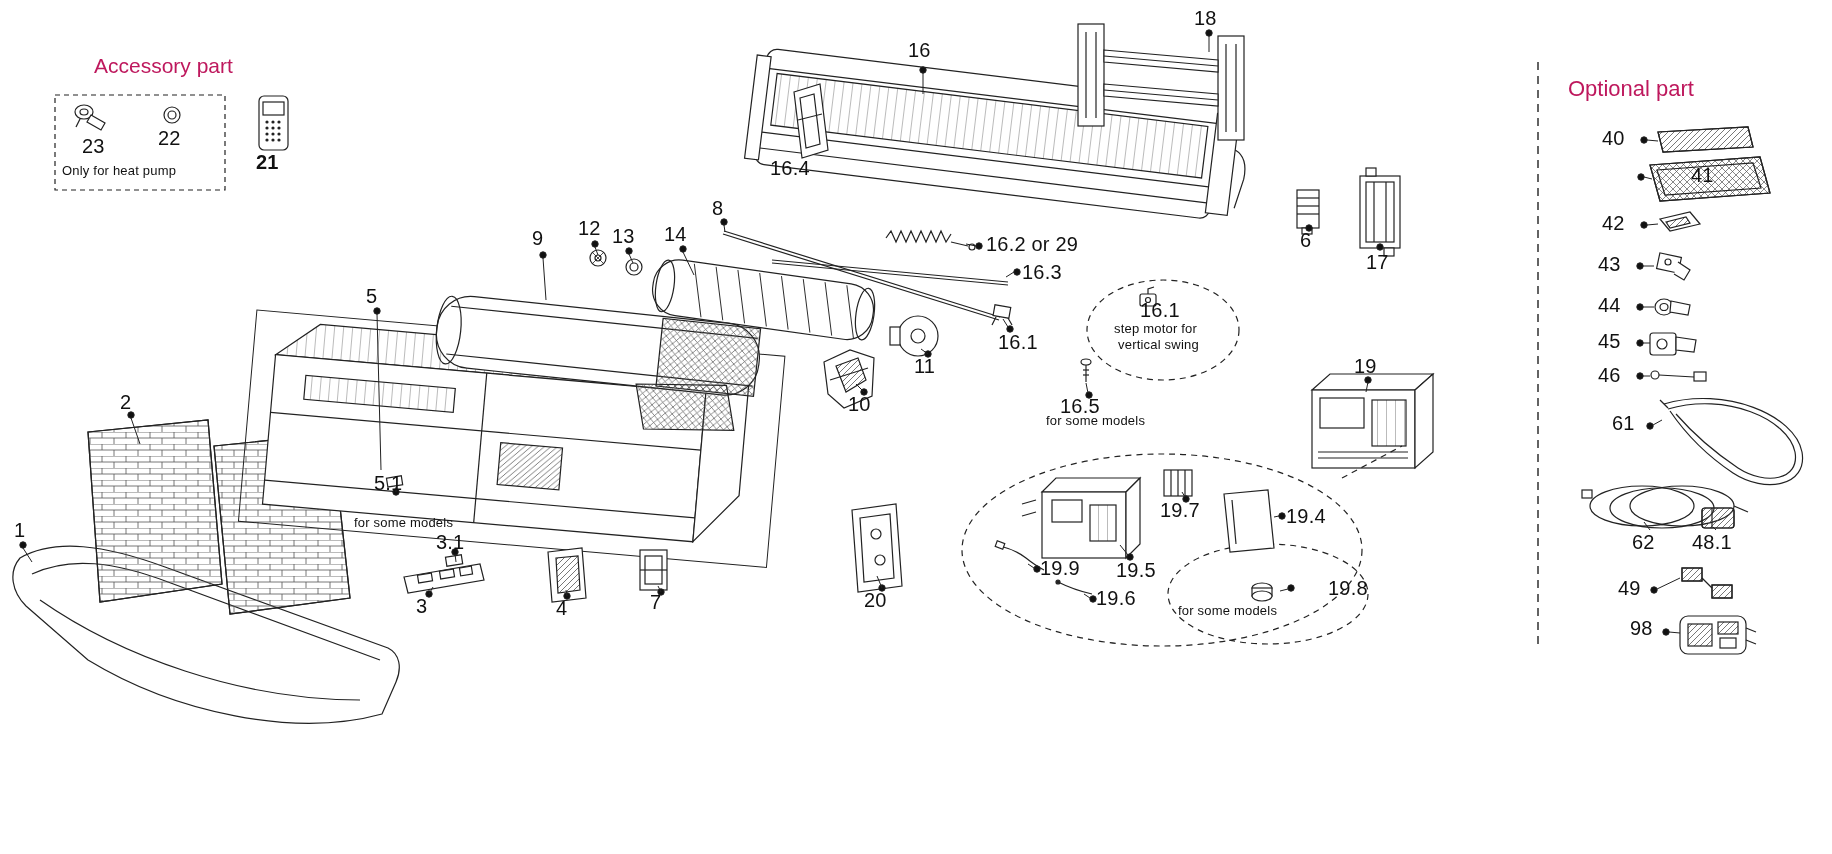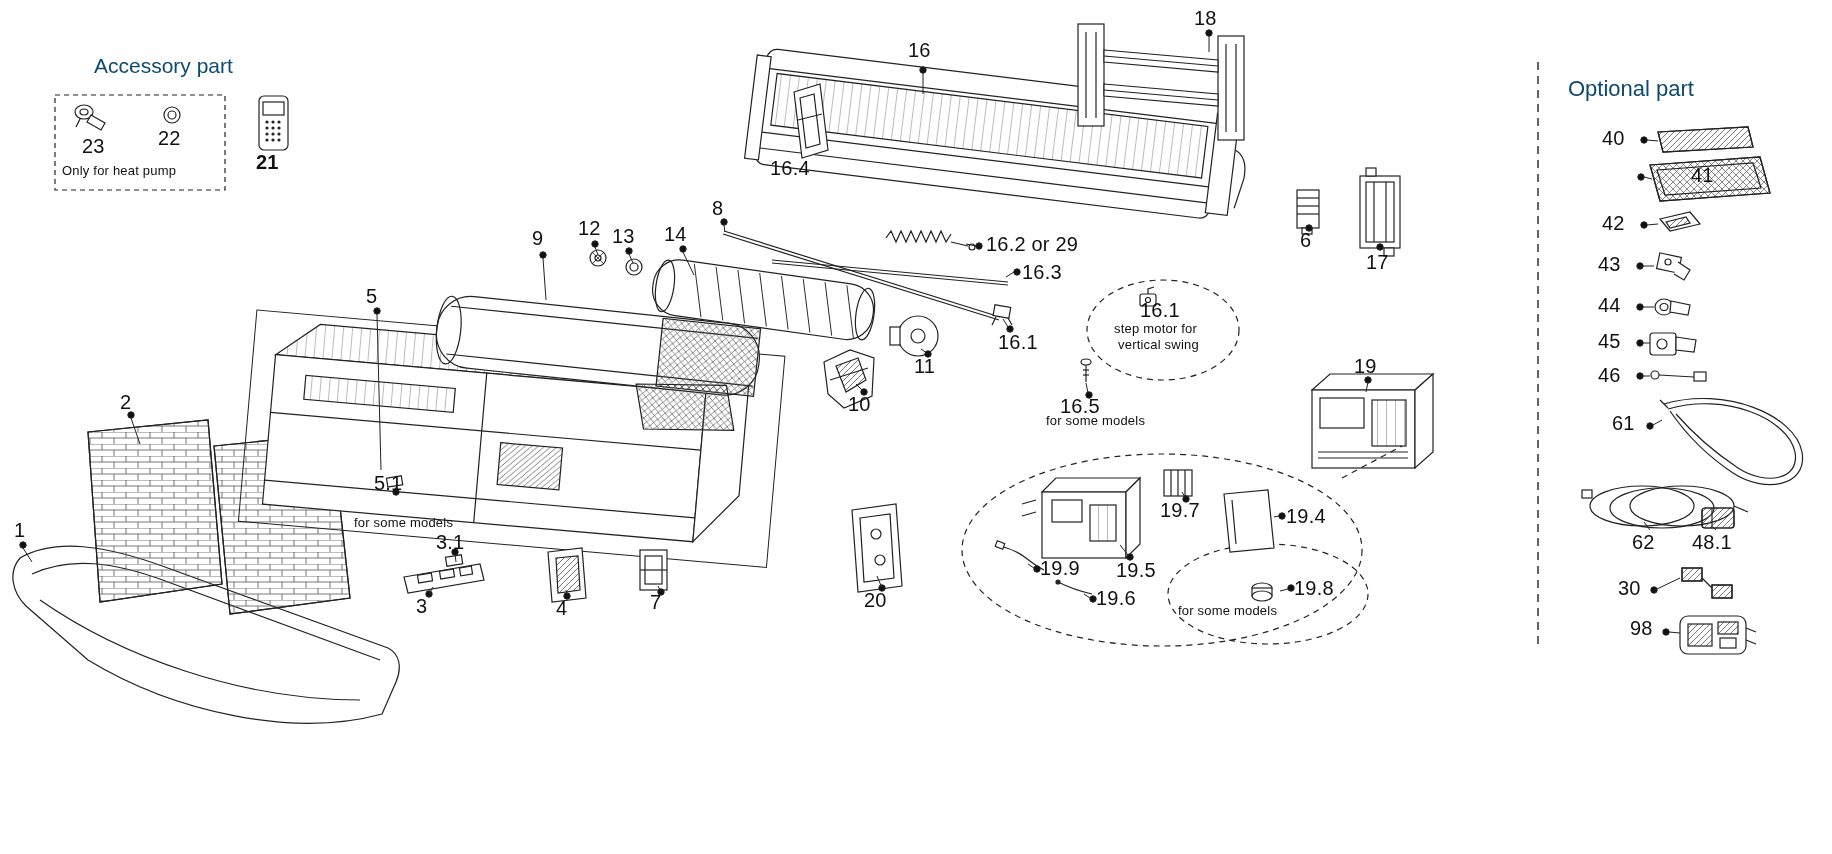--- a/index.html
+++ b/index.html
@@ -1,20 +1,20 @@
 <!DOCTYPE html>
 <html><head>
 <meta charset="utf-8">
 <style>
   html,body{margin:0;padding:0;background:#fff;}
   .stage{position:relative;width:1832px;height:854px;background:#ffffff;overflow:hidden;
          font-family:"Liberation Sans",sans-serif;color:#111;}
   .stage svg{position:absolute;left:0;top:0;}
   .plabel{position:absolute;font-size:20px;line-height:1;white-space:nowrap;color:#111;letter-spacing:.2px;}
-  .hdr{position:absolute;white-space:nowrap;color:#0c4a6e;}
+  .hdr{position:absolute;white-space:nowrap;color:#be185d;}
   .hdr-acc{left:94px;top:54px;font-size:21px;}
   .hdr-opt{left:1568px;top:76px;font-size:22px;}
 </style>
 </head>
 <body>
 
 <div class="stage">
 
 <svg viewBox="0 0 1832 854" width="1832" height="854">
   <defs>
@@ -474,21 +474,21 @@
       <div class="plabel" style="left: 1022px; top: 262px;">16.3</div>
       <div class="plabel" style="left: 770px; top: 158px;">16.4</div>
       <div class="plabel" style="left: 1060px; top: 396px;">16.5</div>
       <div class="plabel" style="left: 1366px; top: 252px;">17</div>
       <div class="plabel" style="left: 1194px; top: 8px;">18</div>
       <div class="plabel" style="left: 1354px; top: 356px;">19</div>
       <div class="plabel" style="left: 1286px; top: 506px;">19.4</div>
       <div class="plabel" style="left: 1116px; top: 560px;">19.5</div>
       <div class="plabel" style="left: 1096px; top: 588px;">19.6</div>
       <div class="plabel" style="left: 1160px; top: 500px;">19.7</div>
-      <div class="plabel" style="left: 1294px; top: 578px;">19.8</div>
+      <div class="plabel" style="left: 1294px; top: 578px; padding-left: 34px;">19.8</div>
       <div class="plabel" style="left: 1040px; top: 558px;">19.9</div>
       <div class="plabel" style="left: 864px; top: 590px;">20</div>
       <div class="plabel" style="left: 1300px; top: 230px;">6</div>
       <div class="plabel" style="left: 256px; top: 152px; font-weight: bold;">21</div>
       <div class="plabel" style="left: 158px; top: 128px;">22</div>
       <div class="plabel" style="left: 82px; top: 136px;">23</div>
       <div class="plabel" style="left: 1140px; top: 300px;">16.1</div>
       <div class="plabel" style="left: 62px; top: 164px; font-size: 13px;">Only for heat pump</div>
       <div class="plabel" style="left: 1114px; top: 322px; font-size: 13px;">step motor for</div>
       <div class="plabel" style="left: 1118px; top: 338px; font-size: 13px;">vertical swing</div>
@@ -498,17 +498,17 @@
       <div class="plabel" style="left: 1602px; top: 128px;">40</div>
       <div class="plabel" style="left: 1691px; top: 165px;">41</div>
       <div class="plabel" style="left: 1602px; top: 213px;">42</div>
       <div class="plabel" style="left: 1598px; top: 254px;">43</div>
       <div class="plabel" style="left: 1598px; top: 295px;">44</div>
       <div class="plabel" style="left: 1598px; top: 331px;">45</div>
       <div class="plabel" style="left: 1598px; top: 365px;">46</div>
       <div class="plabel" style="left: 1612px; top: 413px;">61</div>
       <div class="plabel" style="left: 1632px; top: 532px;">62</div>
       <div class="plabel" style="left: 1692px; top: 532px;">48.1</div>
-      <div class="plabel" style="left: 1618px; top: 578px;">30</div>
+      <div class="plabel" style="left: 1618px; top: 578px;">49</div>
       <div class="plabel" style="left: 1630px; top: 618px;">98</div>
     </div>
 
 </div>
 
 </body></html>

